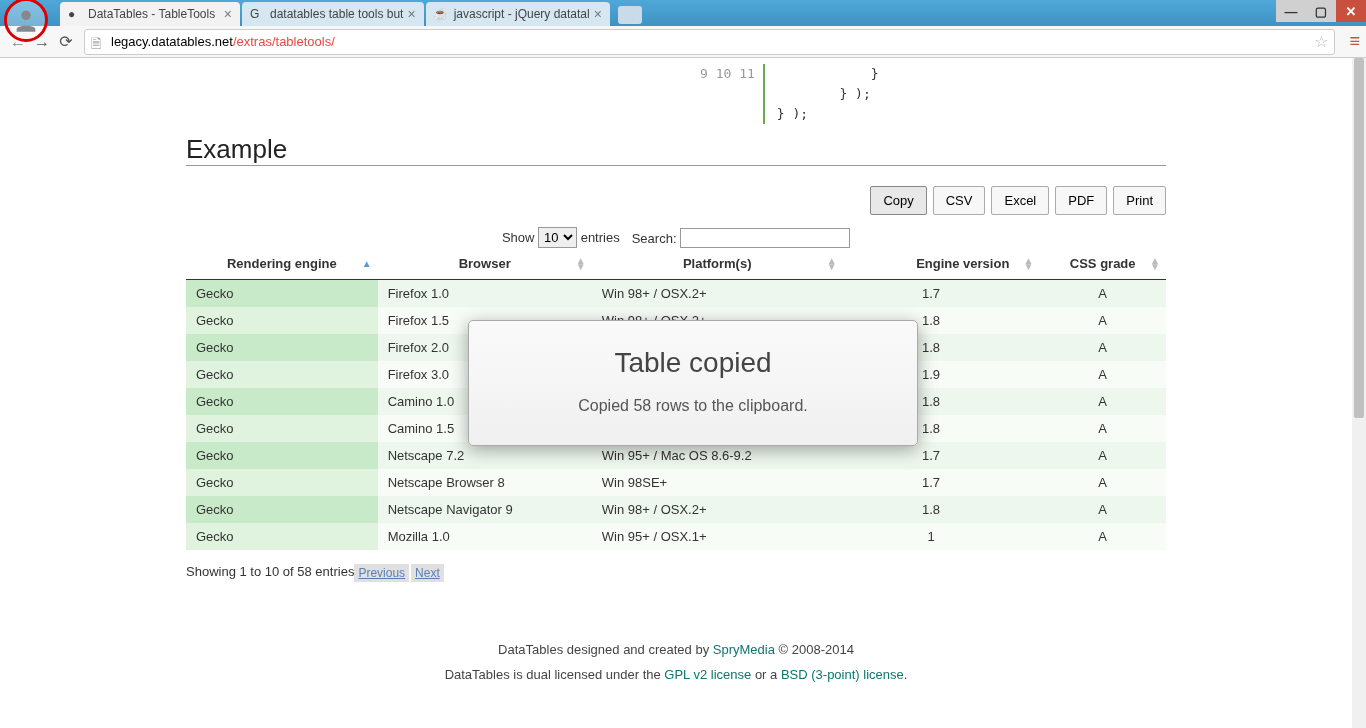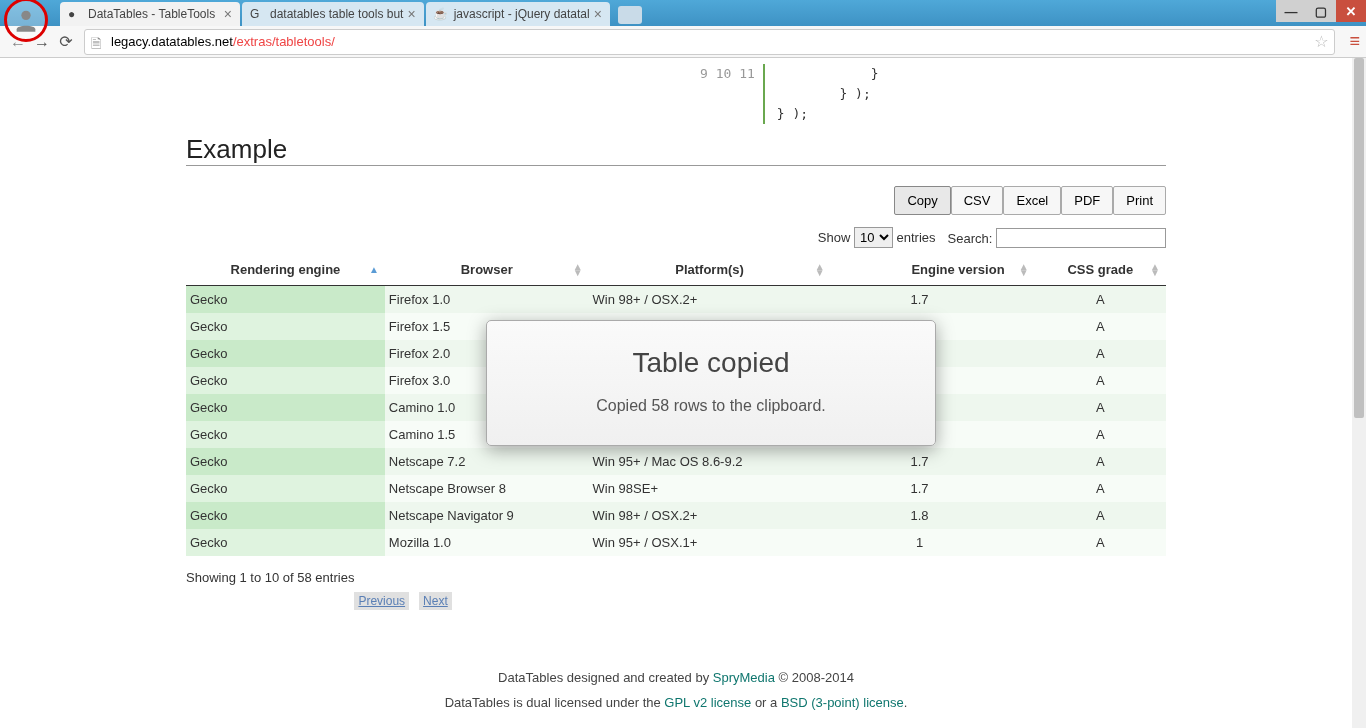--- a/index.html
+++ b/index.html
@@ -41,49 +41,49 @@
 .feature-list { margin-left: 8px; margin-bottom: 6px; }
 .feature-list li { list-style: none; font-size: 13px; color: #555; padding: 3px 0; }
 .feature-list li::before { content: "»"; color: #888; margin-right: 8px; }
 
 .code-block { position: absolute; left: 700px; top: 6px; font-family: Consolas, monospace; font-size: 13px; display: flex; }
 .code-gutter { text-align: center; color: #999; padding-right: 8px; border-right: 2px solid #6aa84f; line-height: 20px; }
 .code-body { padding-left: 12px; color: #333; line-height: 20px; white-space: pre; }
 
 h2.section { font-size: 26px; font-weight: normal; color: #222; border-bottom: 1px solid #999; margin-top: 70px; margin-bottom: 20px; }
 
-.tt-toolbar { display: flex; justify-content: flex-end; margin-bottom: 12px; }
+.tt-toolbar { display: flex; justify-content: flex-end; gap: 6px; margin-bottom: 12px; }
 .tt-btn { border: 1px solid #aaa; background: #f7f7f7; padding: 6px 12px; font-size: 13px; border-radius: 2px; cursor: pointer; }
 .tt-btn.active { background: #e8e8e8; border-color: #888; }
 
-.controls-row { display: flex; justify-content: flex-end; align-items: center; margin-bottom: 6px; font-size: 13px; gap: 12px; }
+.controls-row { display: flex; justify-content: center; align-items: center; font-size: 13px; gap: 12px; }
 .controls-row select { border: 1px solid #999; font-size: 13px; padding: 1px; }
 .controls-row input[type=text] { border: 1px solid #999; height: 20px; width: 170px; }
 
 table.dt { width: 100%; border-collapse: collapse; }
 table.dt thead th { text-align: center; font-size: 13px; font-weight: bold; padding: 8px 10px; border-bottom: 1px solid #333; position: relative; }
 .sort-indicator { position: absolute; right: 6px; top: 50%; transform: translateY(-50%); font-size: 10px; color: #bbb; line-height: 6px; }
 .sort-active-asc { color: #5a9bd5; }
-table.dt tbody td { padding: 6px 4px; font-size: 13px; margin-top: 36px; }
+table.dt tbody td { padding: 6px 10px; font-size: 13px; margin-top: 36px; }
 table.dt tbody tr:nth-child(odd) { background: #eef7ee; }
 table.dt tbody tr:nth-child(even) { background: #f7fcf7; }
 table.dt tbody tr td:first-child { background: rgba(120,200,120,0.25); }
 table.dt tbody tr:nth-child(odd) td:first-child { background: #c9eac9; }
 table.dt tbody tr:nth-child(even) td:first-child { background: #dff3df; }
 .col-center { text-align: center; }
 
 .table-info { margin-top: 14px; font-size: 13px; color: #333; display: flex; justify-content: flex-start; }
-.paginate { display: flex; gap: 10px; margin-top: 22px; }
+.paginate { display: flex; gap: 2px; }
 .paginate .pg-btn { color: #5a7fb5; text-decoration: underline; font-size: 12px; background:#e0e0e0; padding:2px 4px;}
 
 .footer { text-align: center; margin-top: 56px; font-size: 13px; color: #444; line-height: 1.9; }
 .footer a { color: #0f766e; text-decoration: none; }
 
 
-.toast { position: absolute; left: 486px; top: 320px; width: 450px; background: linear-gradient(#fafafa, #f0f0f0); border: 1px solid #aaa; border-radius: 5px; box-shadow: 0 4px 18px rgba(0,0,0,0.35); padding: 26px 20px 30px; text-align: center; z-index: 50; }
+.toast { position: absolute; left: 468px; top: 320px; width: 450px; background: linear-gradient(#fafafa, #f0f0f0); border: 1px solid #aaa; border-radius: 5px; box-shadow: 0 4px 18px rgba(0,0,0,0.35); padding: 26px 20px 30px; text-align: center; z-index: 50; }
 .toast h3 { font-size: 28px; font-weight: normal; color: #444; margin-bottom: 18px; }
 .toast p { font-size: 16px; color: #555; }
 </style>
 </head>
 <body>
 
 <div class="browser-frame">
 
   <div class="titlebar">
     <div class="avatar-circle">

